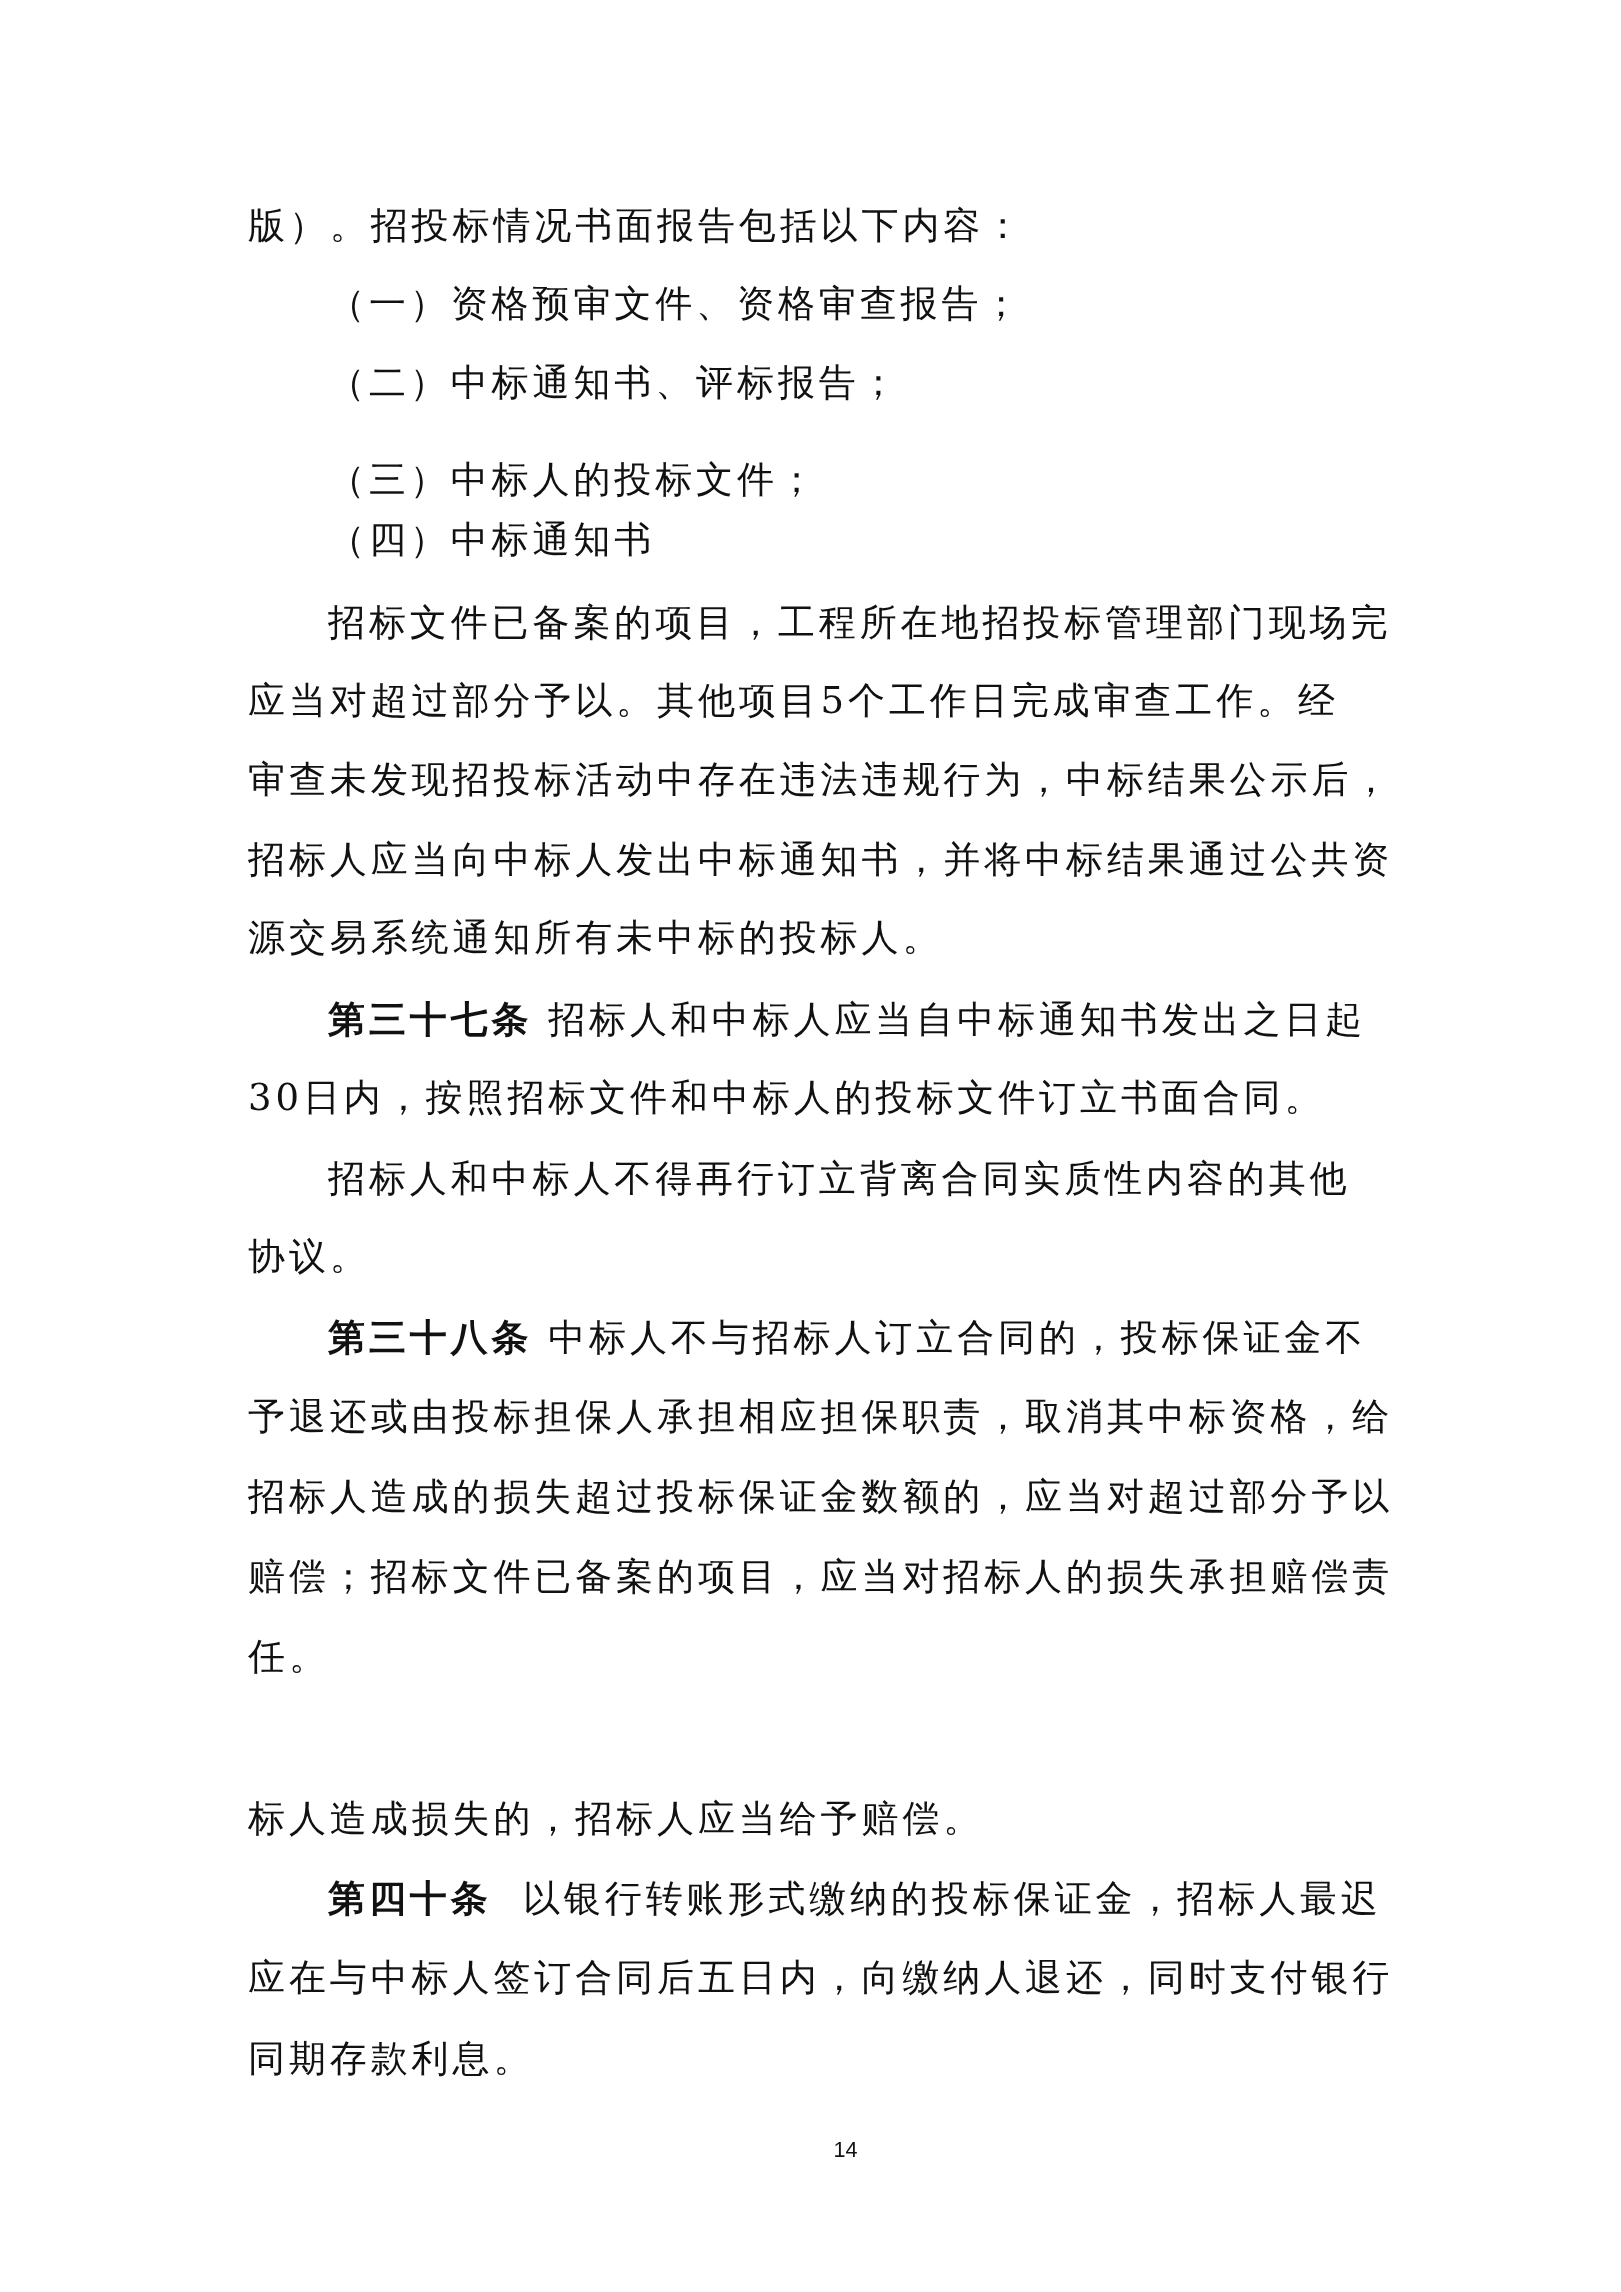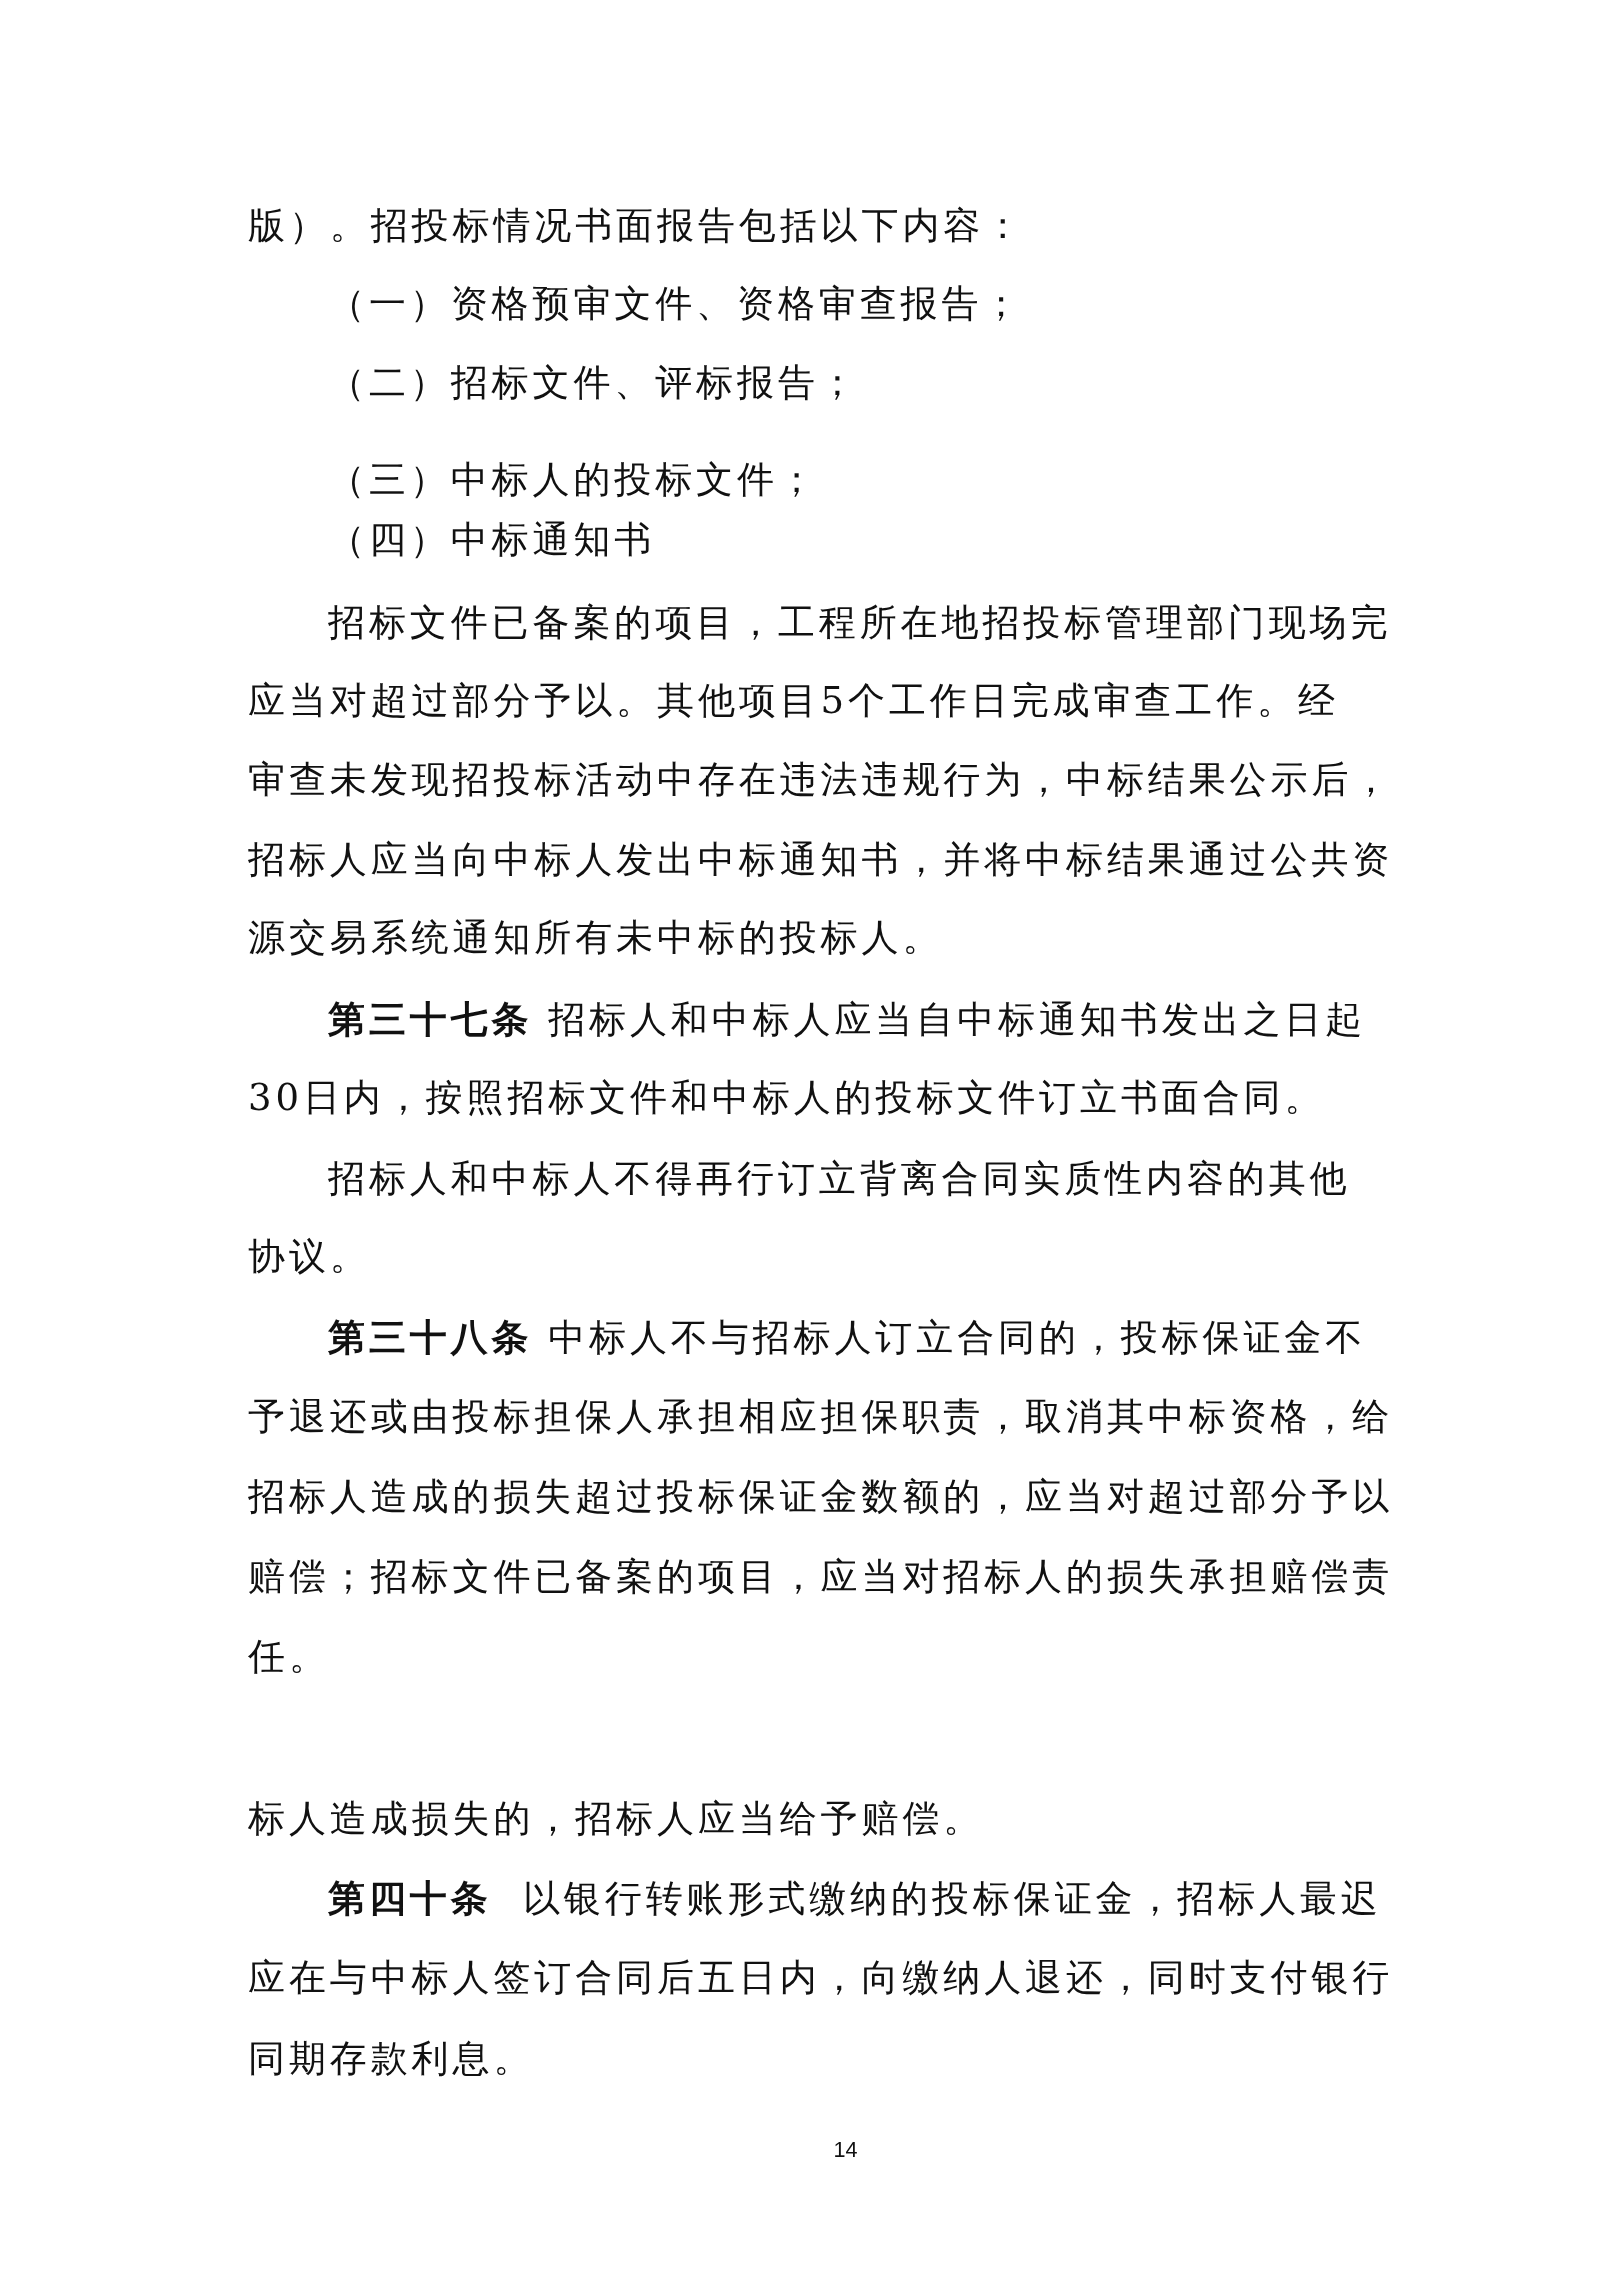--- a/index.html
+++ b/index.html
@@ -23,21 +23,21 @@
     position: absolute; left: 0; width: 1621px; top: 2137px; text-align: center;
     font-family: "Liberation Sans", sans-serif; font-size: 21.6px; color: #111; padding-left: 35px;
   }
 </style>
 </head>
 <body>
 
 <div class="page">
   <div class="line" style="top:201px">版）。招投标情况书面报告包括以下内容：</div>
   <div class="line indent" style="top:279px">（一）资格预审文件、资格审查报告；</div>
-  <div class="line indent" style="top:358px">（二）招标文件、评标报告；</div>
+  <div class="line indent" style="top:358px">（二）中标通知书、评标报告；</div>
   <div class="line indent" style="top:455px">（三）中标人的投标文件；</div>
   <div class="line indent" style="top:515px">（四）中标通知书</div>
 
   <div class="line indent" style="top:598px">招标文件已备案的项目，工程所在地招投标管理部门现场完</div>
   <div class="line" style="top:676px">应当对超过部分予以。其他项目5个工作日完成审查工作。经</div>
   <div class="line" style="top:755px">审查未发现招投标活动中存在违法违规行为，中标结果公示后，</div>
   <div class="line" style="top:835px">招标人应当向中标人发出中标通知书，并将中标结果通过公共资</div>
   <div class="line indent" style="top:995px">
     <span class="bold">第三十七条</span>&nbsp;<span>招标人和中标人应当自中标通知书发出之日起</span>
   </div>

